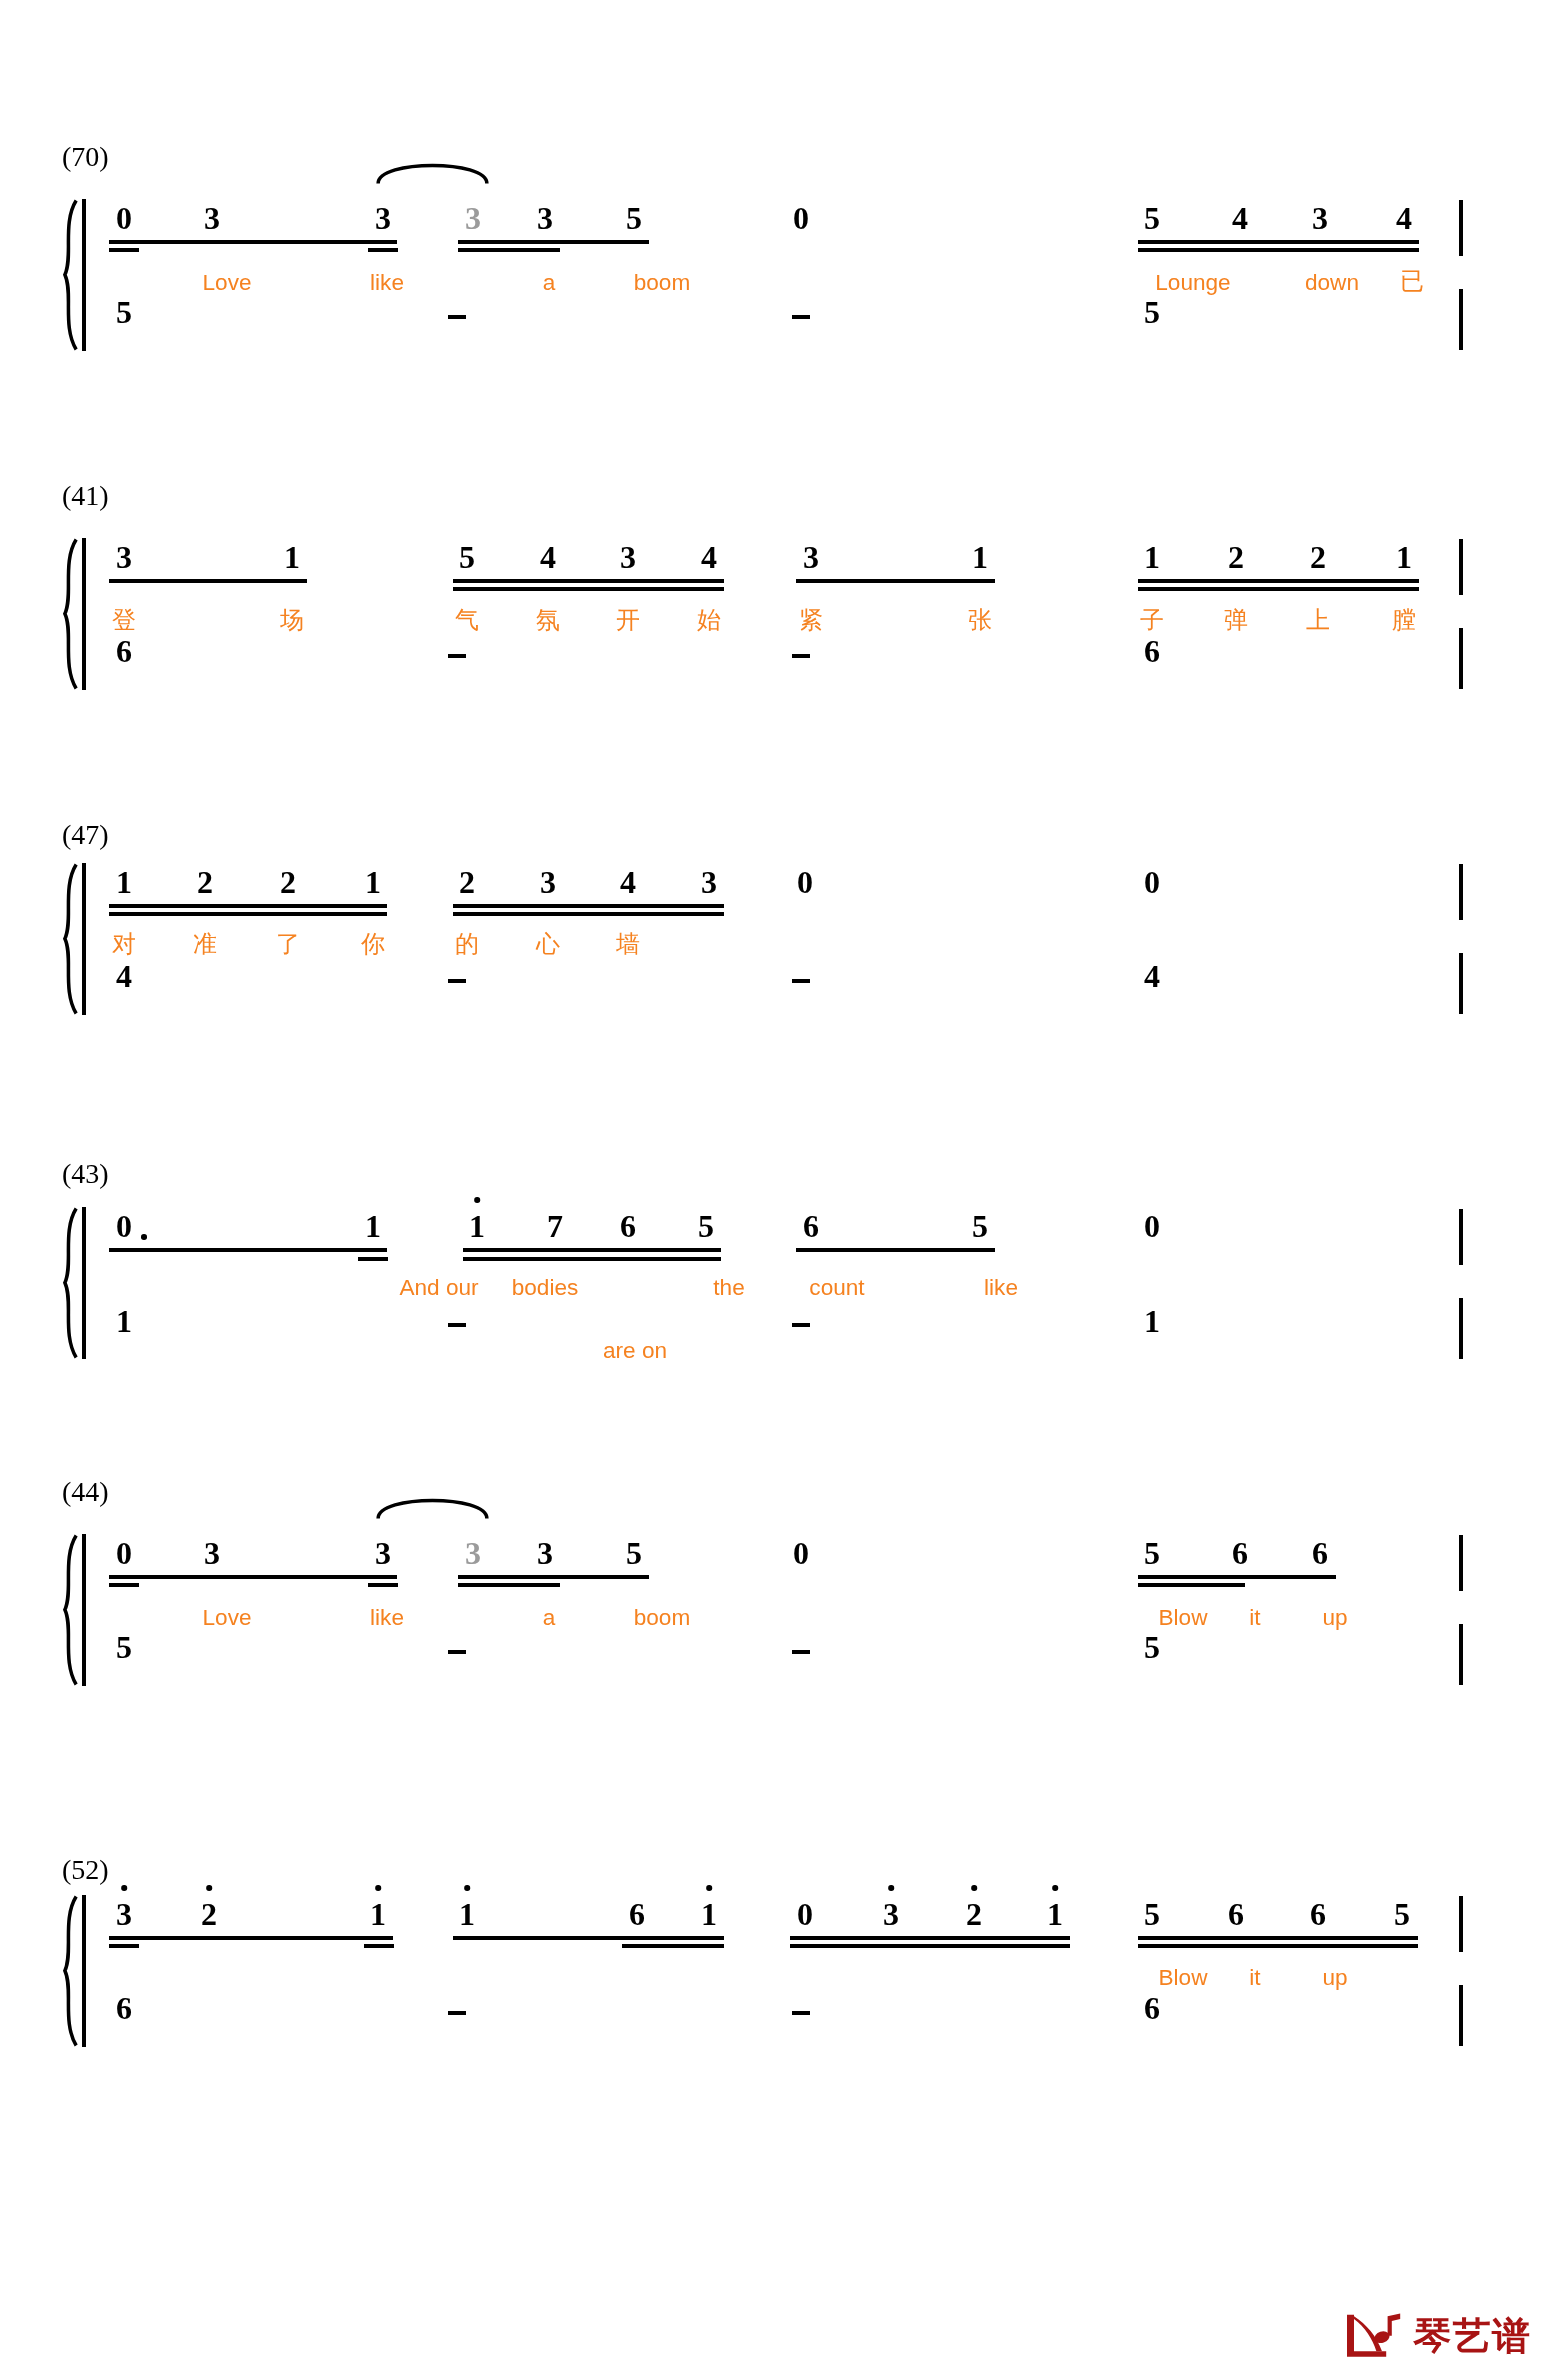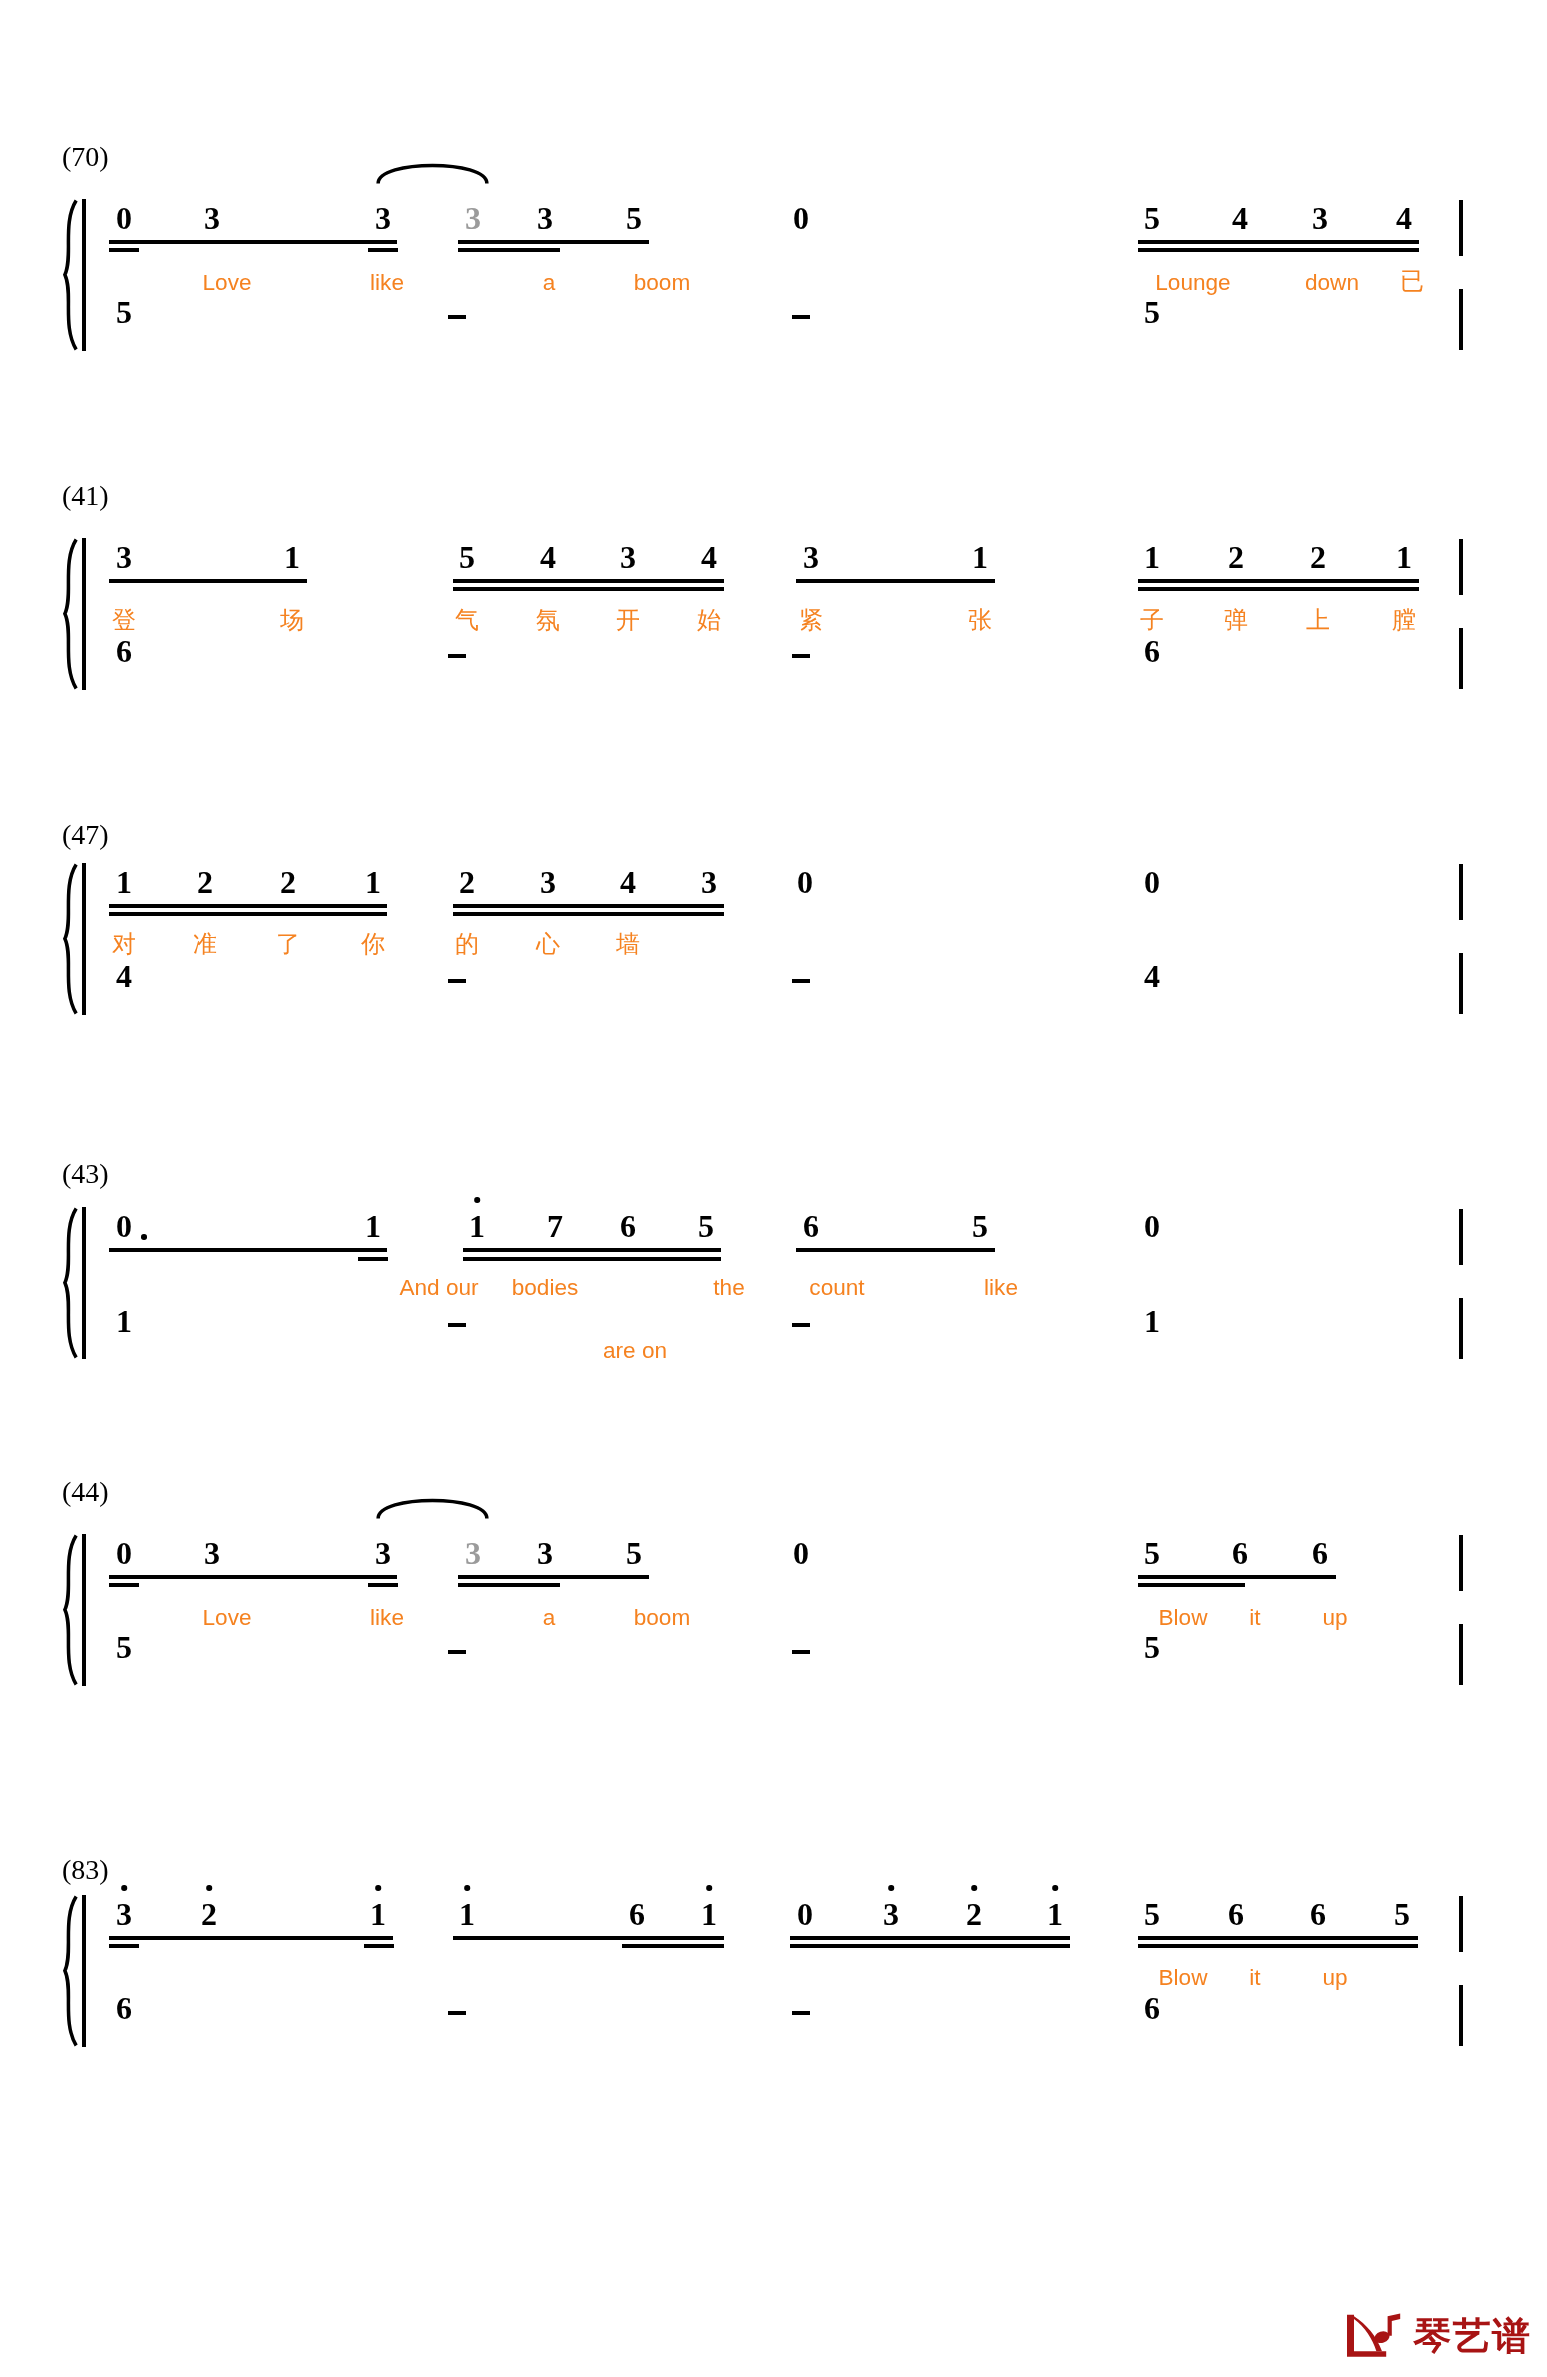--- a/index.html
+++ b/index.html
@@ -325,21 +325,21 @@
     <div class="lyric" style="left:1255px;top:131px;">it</div>
     <div class="lyric" style="left:1335px;top:131px;">up</div>
 
     <div class="bass" style="left:124px;top:155px;">5<span class="dot-lo1"></span><span class="dot-lo2"></span></div>
     <div class="dash" style="left:448px;top:174px;"></div>
     <div class="dash" style="left:792px;top:174px;"></div>
     <div class="bass" style="left:1152px;top:155px;">5<span class="dot-lo1"></span><span class="dot-lo2"></span></div>
   </div>
 
   <div class="system" style="top:1899px;">
-    <div class="meas-num" style="top:-45px;">(83)</div>
+    <div class="meas-num" style="top:-45px;">(52)</div>
     <div class="brace" style="top:-4.2px;height:152px;">
       <svg width="24" height="152" viewBox="0 0 34 215">
           <path d="M30 2 C10 34 26 82 14 107 C26 132 10 180 30 213" fill="none" stroke="#000" stroke-width="5"></path>
         </svg>
     </div>
     <div class="open-bar" style="top:-4.2px;height:152px;"></div>
     <div class="endbar" style="left:1459px;top:-2.8px;height:56px;"></div>
     <div class="endbar" style="left:1459px;top:86px;height:61px;"></div>
 
     <div class="note" style="left:124px;top:-1.4px;">3<span class="dot-hi"></span></div>

